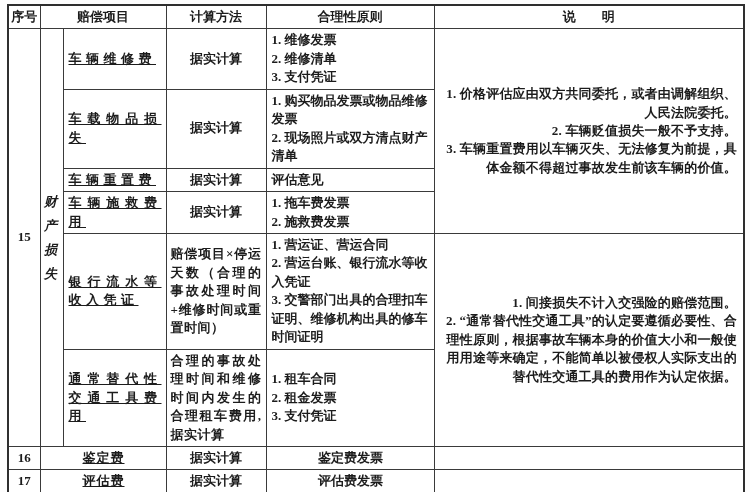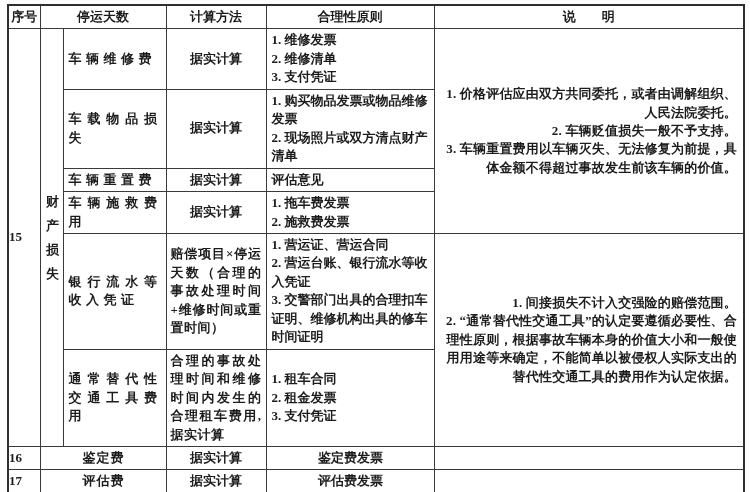--- a/index.html
+++ b/index.html
@@ -23,35 +23,37 @@
     vertical-align: middle;
     font-size: 13px;
     line-height: 1.42;
     overflow: hidden;
   }
   table.main { border: 2px solid #2e2e2e; }
   th.hdr {
     font-size: 13.5px;
     padding: 2px 2px;
   }
-  td.seq { text-align: left; font-size: 13px; }
+  td.seq { text-align: center; font-size: 13px; }
   td.cat { vertical-align: middle; }
   .cat-inner {
     width: 15px;
     margin: 0 auto;
     word-break: break-all;
     line-height: 1.85;
     font-size: 13px;
-    text-align: right;
+    text-align: left;
+    font-style: italic;
   }
   td.item {
     padding: 2px 4px 2px 5px;
     text-align: justify;
     letter-spacing: 4.5px;
     line-height: 1.5;
+    text-decoration: underline;
   }
   td.item-c { text-align: center; letter-spacing: 1px; margin-left: 40px; }
   td.method { text-align: center; padding: 2px 3px; }
   td.method-l {
     text-align: justify;
     padding: 2px 4px;
     letter-spacing: 0.5px;
     line-height: 1.5;
   }
   td.evid {
@@ -77,21 +79,21 @@
     <col style="width:23px">
     <col style="width:103px">
     <col style="width:100px">
     <col style="width:168px">
     <col style="width:310px">
   </colgroup>
 
   <tbody>
       <tr style="height:23px">
     <th class="hdr">序号</th>
-    <th class="hdr" colspan="2">停运天数</th>
+    <th class="hdr" colspan="2">赔偿项目</th>
     <th class="hdr">计算方法</th>
     <th class="hdr">合理性原则</th>
     <th class="hdr">说　　明</th>
   </tr>
 
   <tr style="height:55px">
     <td class="seq" rowspan="6">15</td>
     <td class="cat" rowspan="6">
       <div class="cat-inner">财产损失</div>
     </td>

